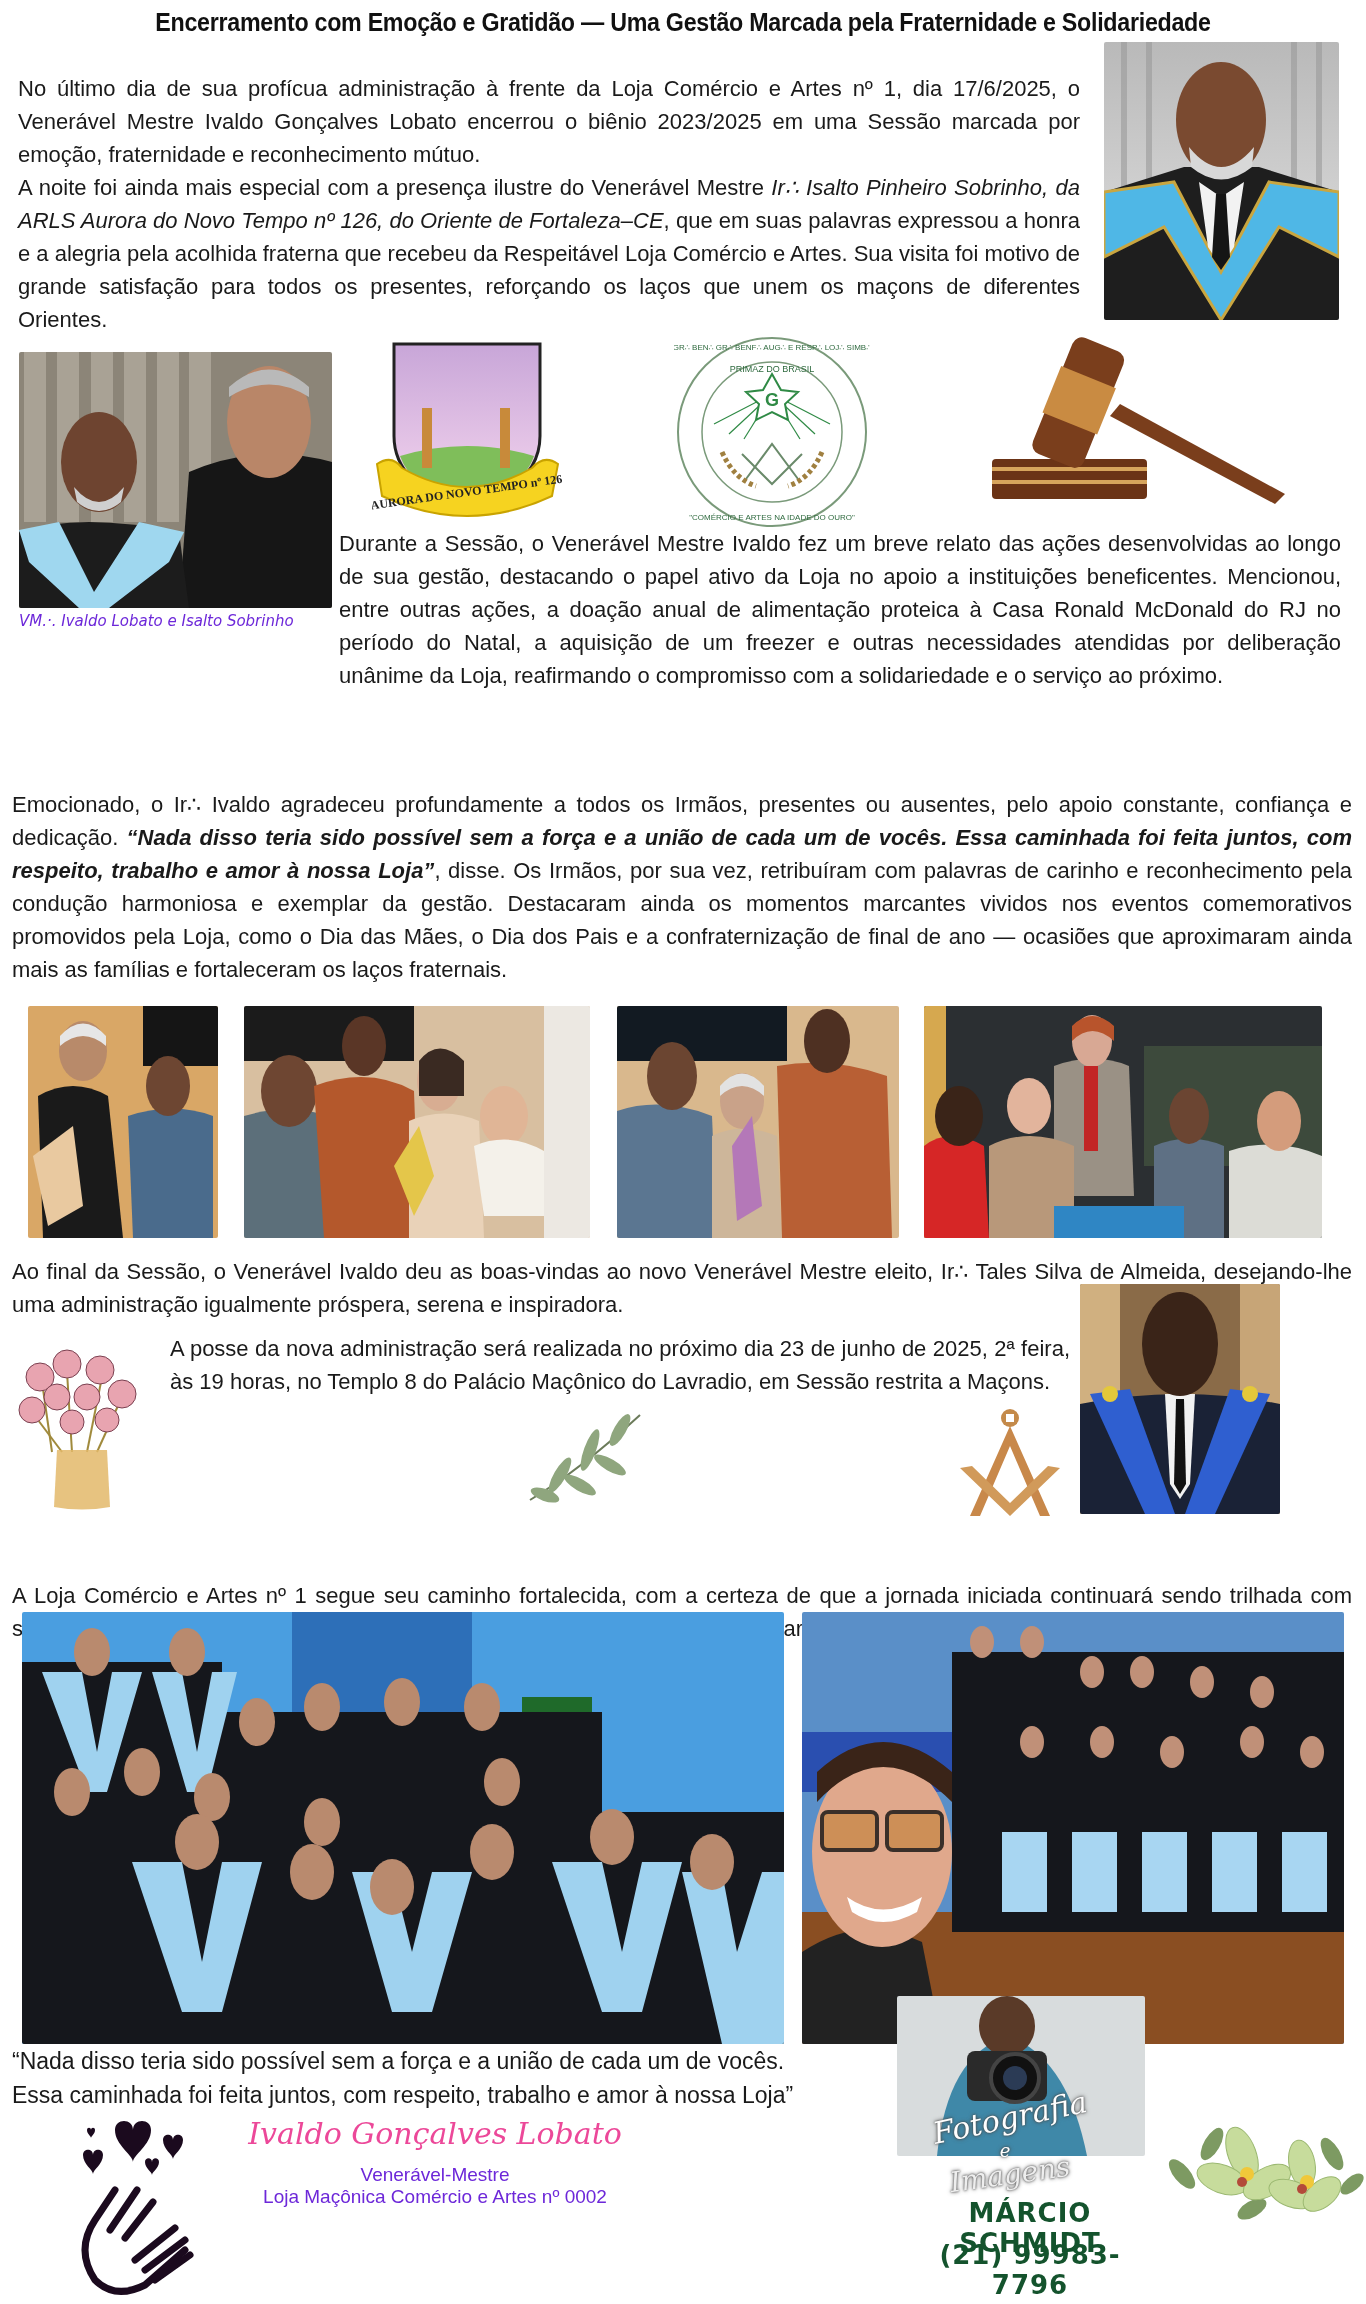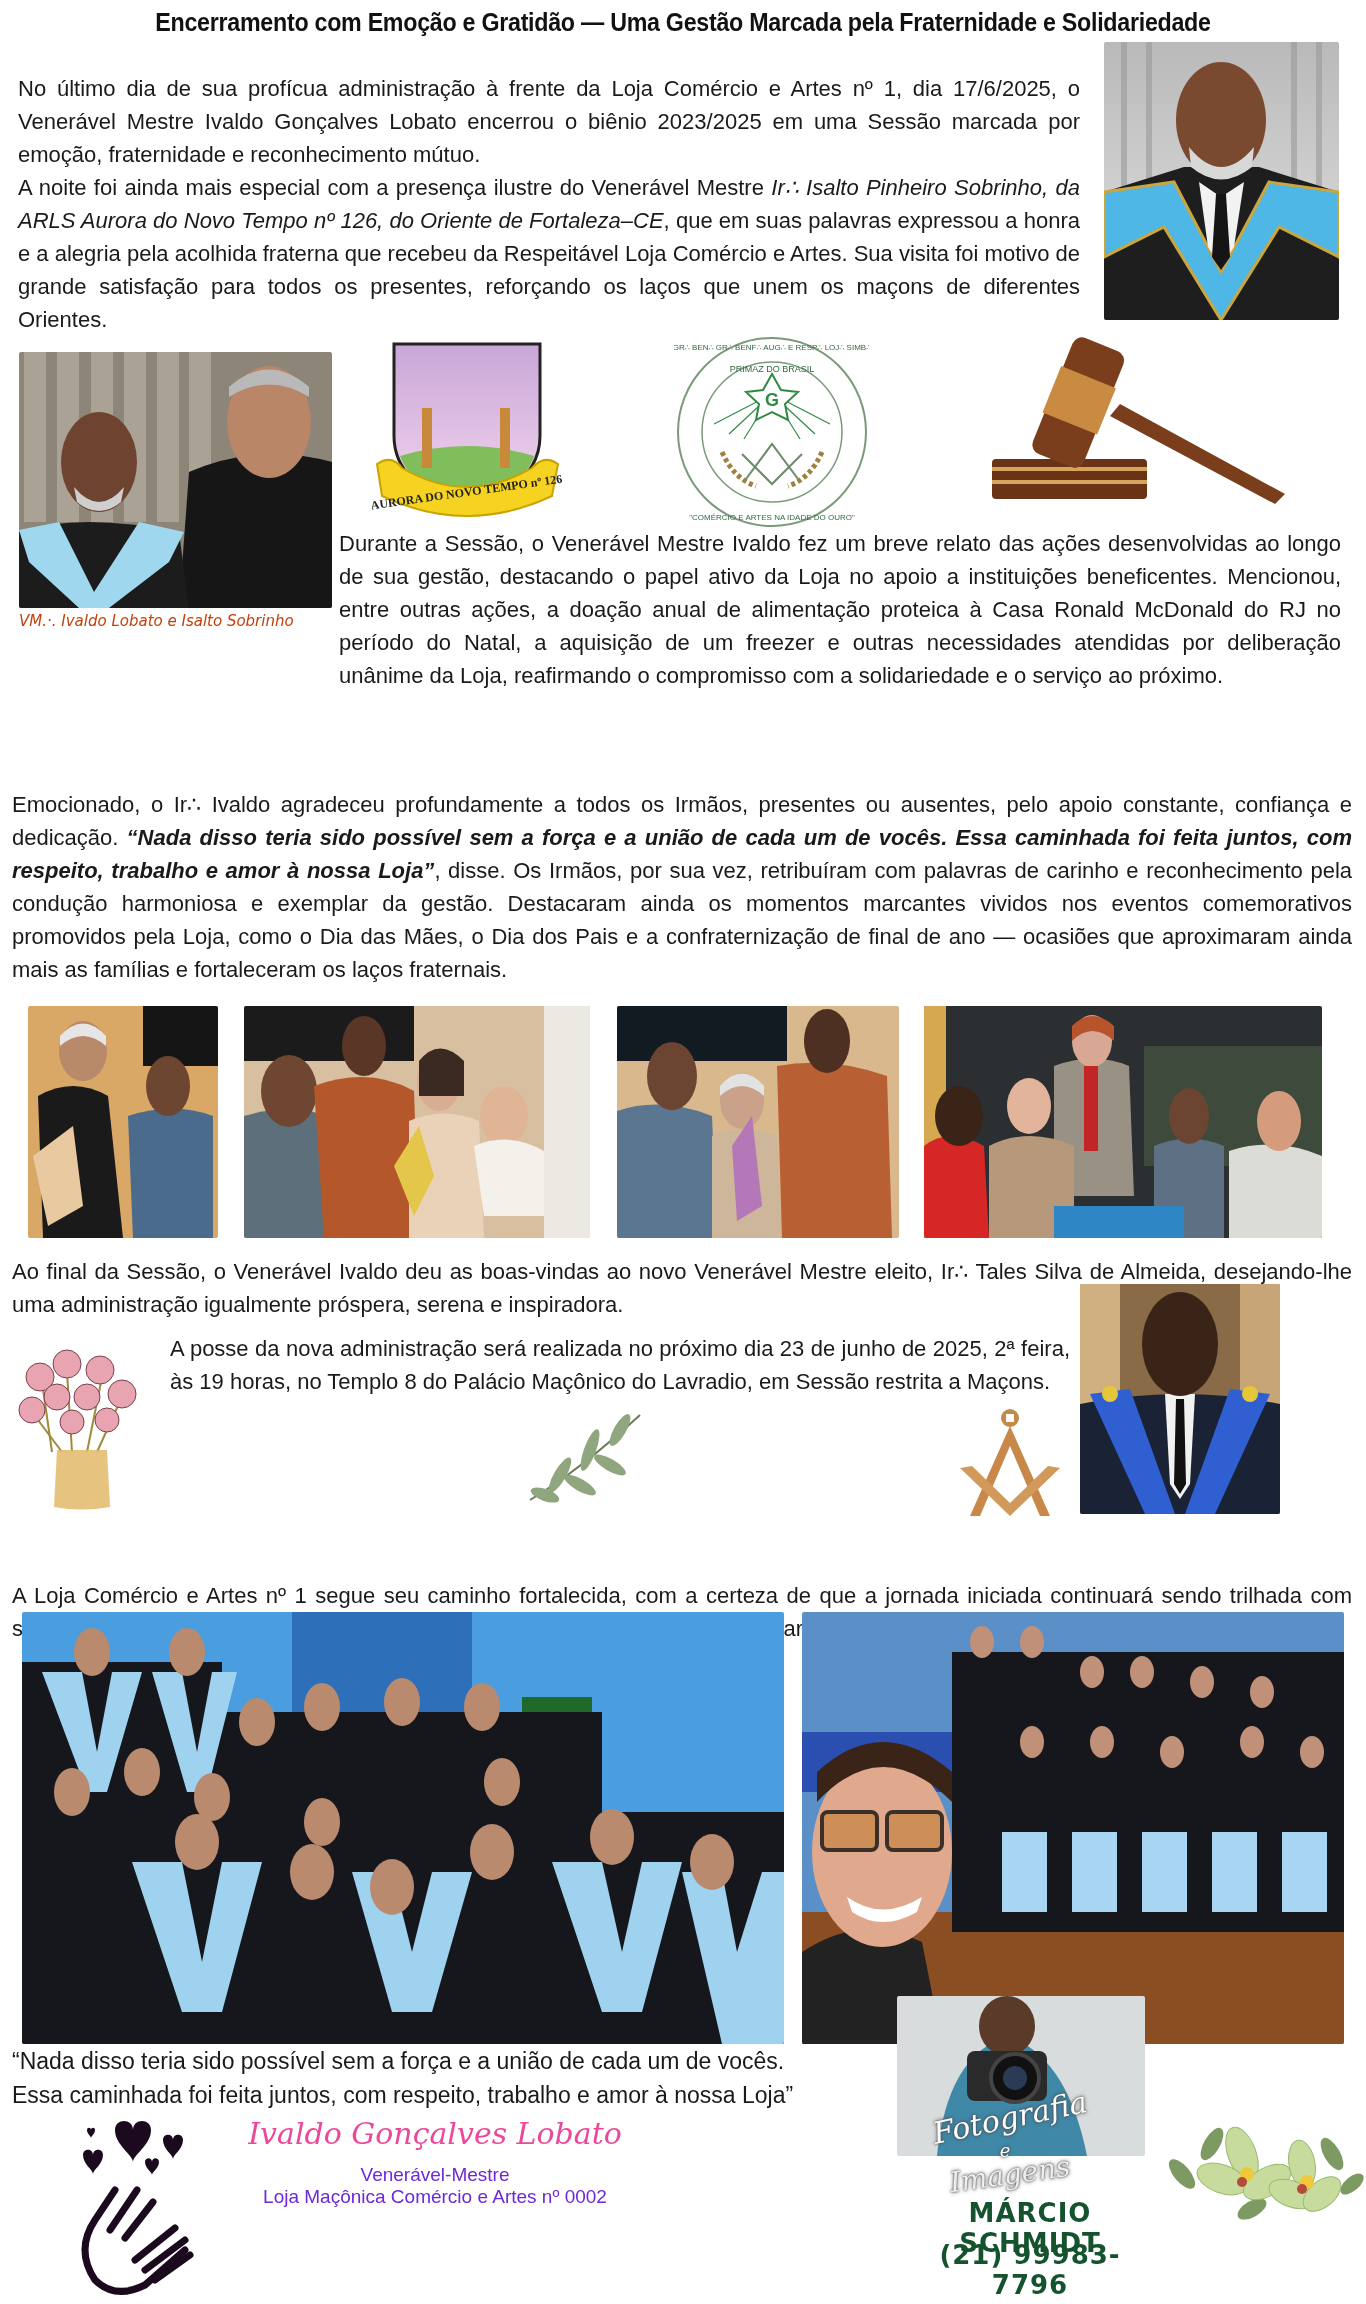--- a/index.html
+++ b/index.html
@@ -4,21 +4,21 @@
 <style>
   * { box-sizing: border-box; margin: 0; padding: 0; }
   html, body { width: 1366px; background: #ffffff; }
   body { position: relative; height: 2304px; font-family: "Liberation Sans", sans-serif; color: #111; overflow: hidden; }
   .abs { position: absolute; }
   .title { left: 0; top: 8px; width: 1366px; text-align: center; font-family: "Liberation Sans", sans-serif; font-weight: bold; font-size: 25px; letter-spacing: -0.3px; color: #111; transform: scaleX(0.93); }
   .p { font-family: "Liberation Sans", sans-serif; font-size: 22px; line-height: 33px; text-align: justify; color: #1a1a1a; transform-origin: left top; }
   .p i { font-style: italic; }
   .p b { font-weight: bold; font-style: italic; }
   .photo { overflow: hidden; border-radius: 2px; }
-  .caption { font-family: "DejaVu Sans", sans-serif; font-style: italic; font-size: 15px; color: #c2410c; }
+  .caption { font-family: "DejaVu Sans", sans-serif; font-style: italic; font-size: 15px; color: #6d28d9; }
   .sig { font-family: "DejaVu Serif", serif; font-style: italic; font-size: 30px; color: #ec4899; text-align: center; }
   .sigsub { font-family: "Liberation Sans", sans-serif; font-size: 19px; color: #6d28d9; text-align: center; line-height: 22px; }
   .quote { font-family: "Liberation Sans", sans-serif; font-size: 23px; line-height: 34px; color: #1a1a1a; }
   .brand { font-family: "DejaVu Sans", sans-serif; font-weight: bold; color: #14532d; text-align: center; letter-spacing: 1px; }
   .script { font-family: "DejaVu Serif", serif; font-style: italic; color: #fff; text-shadow: 0 0 4px #555, 0 0 2px #333; text-align: center; }
 </style>
 </head>
 <body>
 
 <div class="abs title">Encerramento com Emoção e Gratidão — Uma Gestão Marcada pela Fraternidade e Solidariedade</div>

